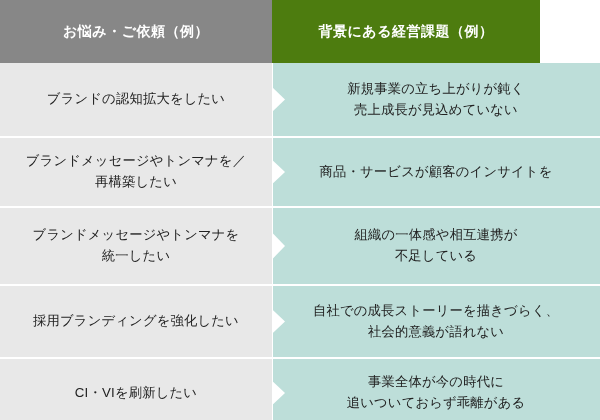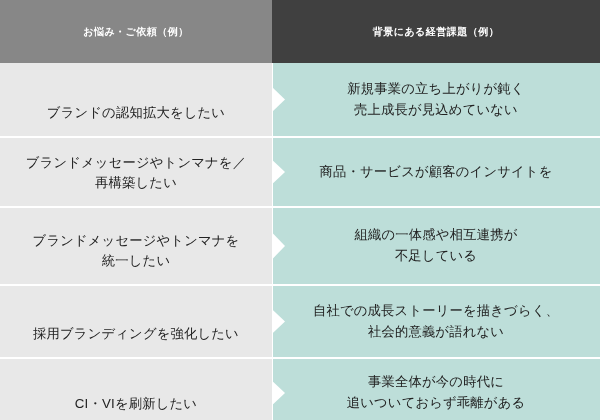--- a/index.html
+++ b/index.html
@@ -27,33 +27,33 @@
     display: flex;
     width: 600px;
     height: 63px;
   }
   .header-cell {
     display: flex;
     align-items: center;
     justify-content: center;
     box-sizing: border-box;
     color: #ffffff;
-    font-size: 10px;
+    font-size: 14px;
     font-weight: 700;
     letter-spacing: 0.5px;
     line-height: 1.2;
     white-space: nowrap;
   }
   .header-left {
     width: 272px;
     background: #878787;
   }
   .header-right {
-    width: 328px;
-    background: #404040;
+    width: 268px;
+    background: #4d7c0f;
   }
 
   
   .body-rows {
     position: relative;
     width: 600px;
     height: 357px;
   }
   .row {
     position: relative;
@@ -74,21 +74,20 @@
     text-align: center;
     color: #222222;
     font-size: 13.3px;
     line-height: 1.55;
     letter-spacing: 0.2px;
   }
   .cell-left {
     width: 272px;
     background: #e8e8e8;
     padding: 12px 12px;
-    justify-content: flex-end;
   }
   .cell-right {
     width: 328px;
     background: #bdded9;
     padding: 0 18px;
   }
   .cell .line {
     display: block;
     white-space: nowrap;
   }

